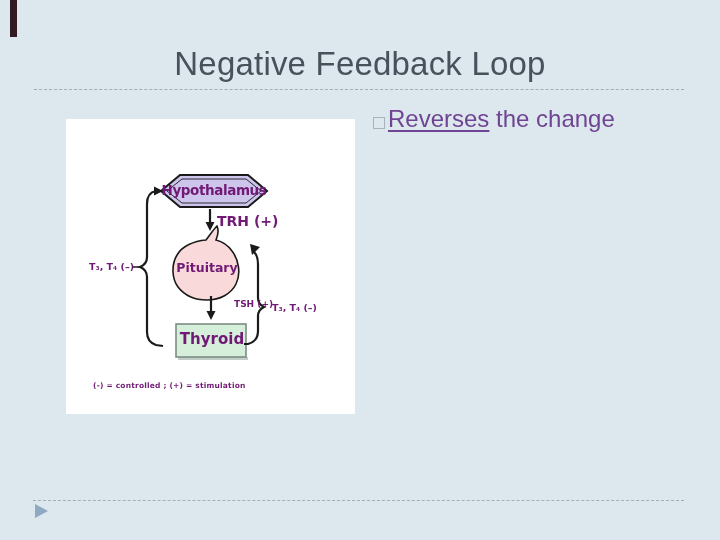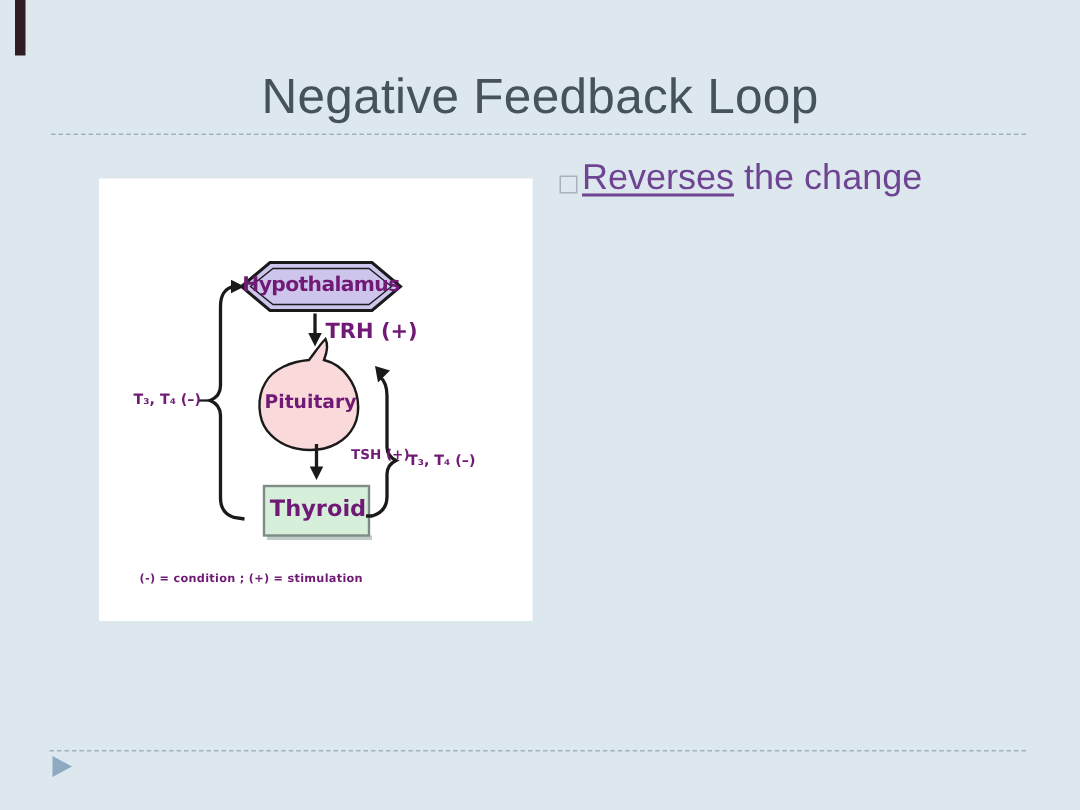--- a/index.html
+++ b/index.html
@@ -127,21 +127,21 @@
       <polygon points="184,125 194,128 186,136" fill="#1a1a1a"></polygon>
     </svg>
 
     <div class="dlabel lbl-hypothalamus">Hypothalamus</div>
     <div class="dlabel lbl-trh">TRH (+)</div>
     <div class="dlabel lbl-pituitary">Pituitary</div>
     <div class="dlabel lbl-tsh">TSH (+)</div>
     <div class="dlabel lbl-thyroid">Thyroid</div>
     <div class="dlabel lbl-fb-left">T₃, T₄ (–)</div>
     <div class="dlabel lbl-fb-right">T₃, T₄ (–)</div>
-    <div class="dlabel lbl-legend">(-) = condition ; (+) = stimulation</div>
+    <div class="dlabel lbl-legend">(-) = controlled ; (+) = stimulation</div>
   </div>
 
   <div class="bullet-block">
     <span class="bullet-square"></span>
     <div class="bullet-text">
       <div><span class="u">Reverses</span><span> the change</span></div>
     </div>
   </div>
 
   <div class="rule bottom"></div>

